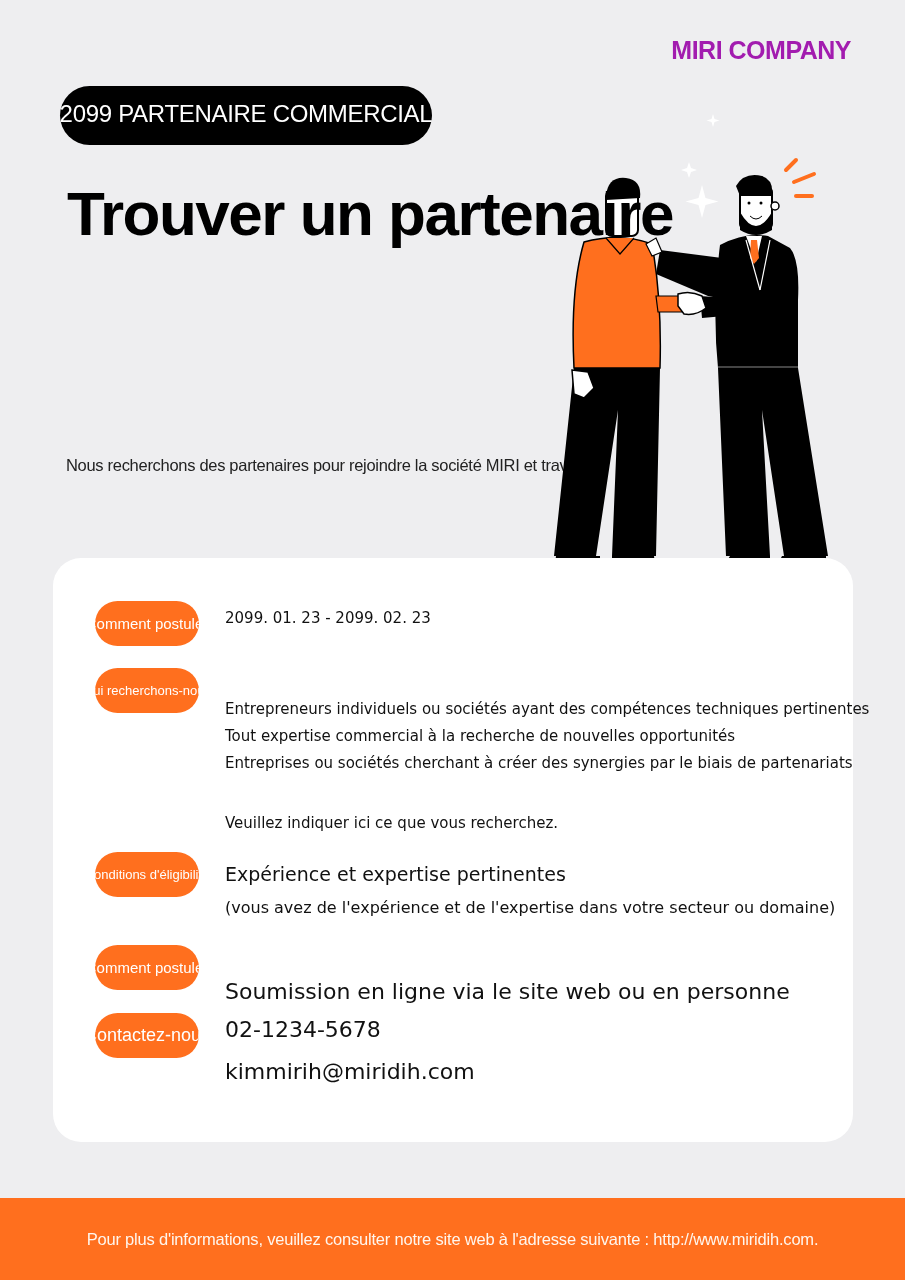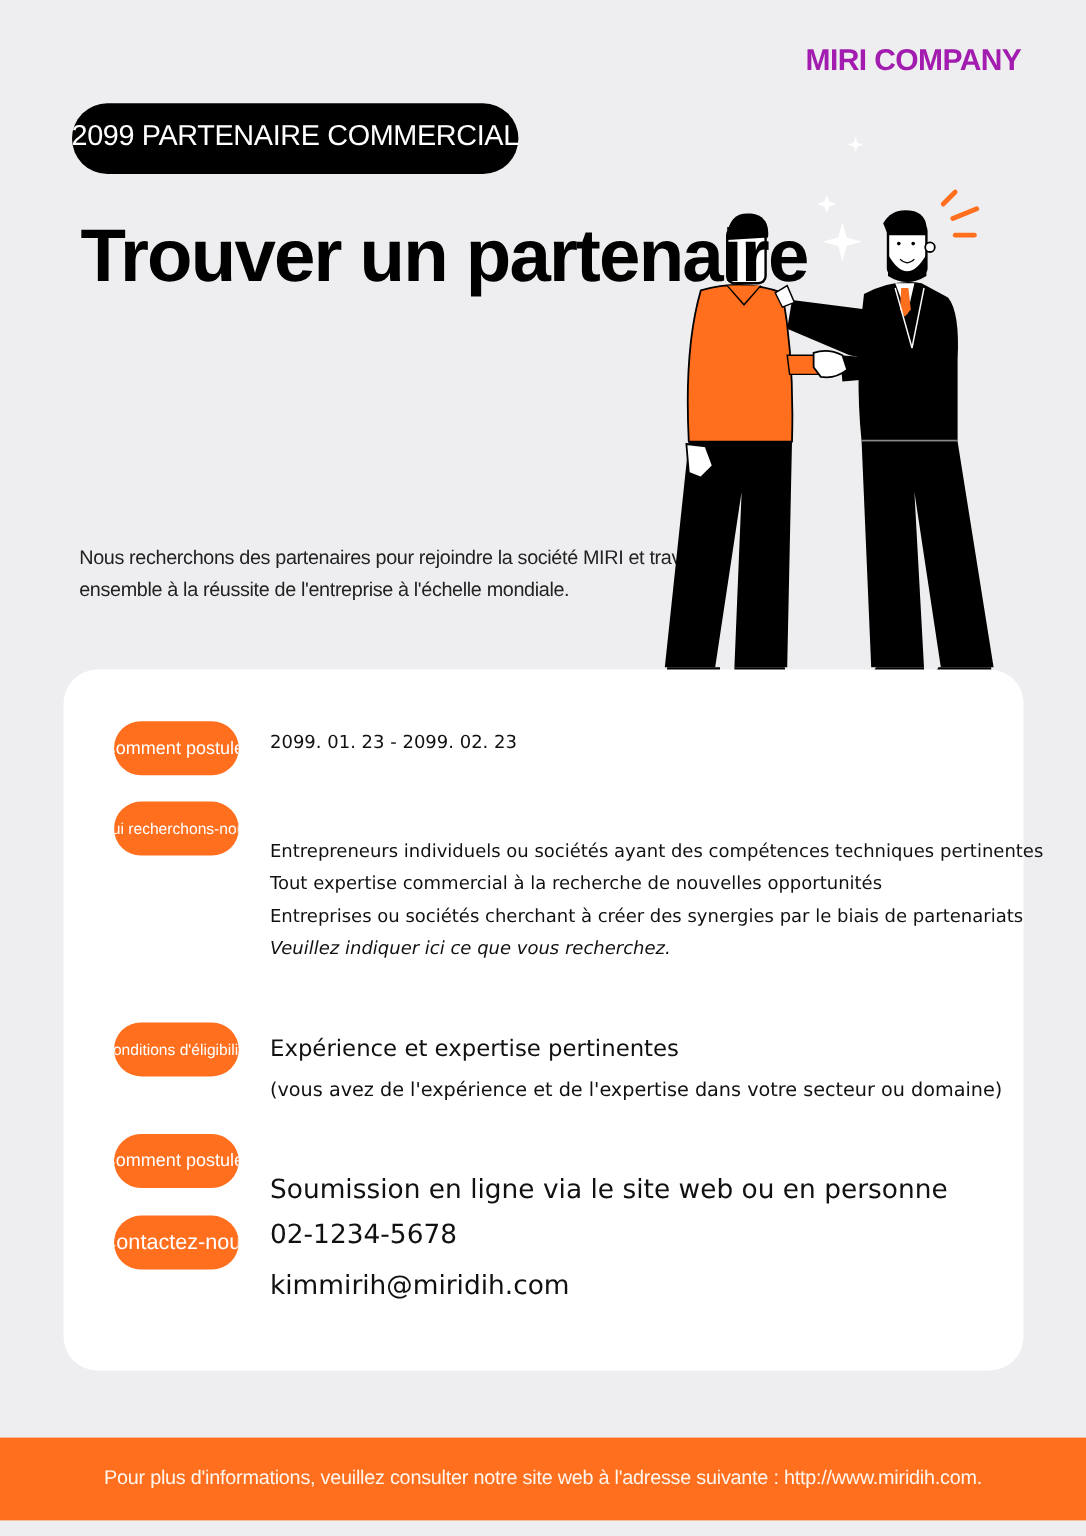--- a/index.html
+++ b/index.html
@@ -50,37 +50,36 @@
     color: #fff; white-space: nowrap;
     display: flex; align-items: center; justify-content: center;
     font-family: "Liberation Sans", sans-serif;
   }
   .tag span { display: block; }
   .val {
     position: absolute; left: 225px; white-space: nowrap;
     font-family: "DejaVu Sans", sans-serif; color: #111;
   }
   .footer {
-    position: absolute; left: 0; top: 1198px; width: 905px; height: 69px;
+    position: absolute; left: 0; top: 1198px; width: 905px; height: 82px;
     background: #ff6f1e;
     display: flex; align-items: center; justify-content: center;
     color: #fff6ee; font-size: 16.5px; letter-spacing: -0.2px;
   }
 </style>
 </head>
 <body>
 
 <div class="brand">MIRI COMPANY</div>
 
 <div class="pill-top"></div>
 <div class="pill-top-text">2099 PARTENAIRE COMMERCIAL</div>
 
 <div class="desc">
   <div>Nous recherchons des partenaires pour rejoindre la société MIRI et travailler</div>
-  <div>ensemble à la réussite de l'entreprise à l'échelle mondiale.</div>
 </div>
 
 <svg class="illustration" viewBox="540 100 320 472" xmlns="http://www.w3.org/2000/svg">
 
   <g fill="#ffffff">
     <path d="M713 114 l1.5 5 l5 1.5 l-5 1.5 l-1.5 5 l-1.5 -5 l-5 -1.5 l5 -1.5z"></path>
     <path d="M689 162 l2 6 l6 2 l-6 2 l-2 6 l-2 -6 l-6 -2 l6 -2z"></path>
     <path d="M702 185 l3.5 13 l13 3.5 l-13 3.5 l-3.5 13 l-3.5 -13 l-13 -3.5 l13 -3.5z"></path>
   </g>
 
@@ -147,21 +146,21 @@
   <span>Comment postuler</span>
 </div>
 <div class="val" style="top:609px;font-size:15px;">2099. 01. 23 - 2099. 02. 23</div>
 
 <div class="tag" style="top:668px;font-size:13px;">
   <span>Qui recherchons-nous</span>
 </div>
 <div class="val" style="top:700px;font-size:15px;">Entrepreneurs individuels ou sociétés ayant des compétences techniques pertinentes</div>
 <div class="val" style="top:727px;font-size:15px;">Tout expertise commercial à la recherche de nouvelles opportunités</div>
 <div class="val" style="top:754px;font-size:15px;">Entreprises ou sociétés cherchant à créer des synergies par le biais de partenariats</div>
-<div class="val" style="top:781px;font-size:15px;font-style:italic;">Veuillez indiquer ici ce que vous recherchez.</div>
+<div class="val" style="top:814px;font-size:15px;">Veuillez indiquer ici ce que vous recherchez.</div>
 
 <div class="tag" style="top:852px;font-size:13px;">
   <span>Conditions d'éligibilité</span>
 </div>
 <div class="val" style="top:863px;font-size:19px;">Expérience et expertise pertinentes</div>
 <div class="val" style="top:898px;font-size:16px;">(vous avez de l'expérience et de l'expertise dans votre secteur ou domaine)</div>
 
 <div class="tag" style="top:945px;font-size:15px;">
   <span>Comment postuler</span>
 </div>

